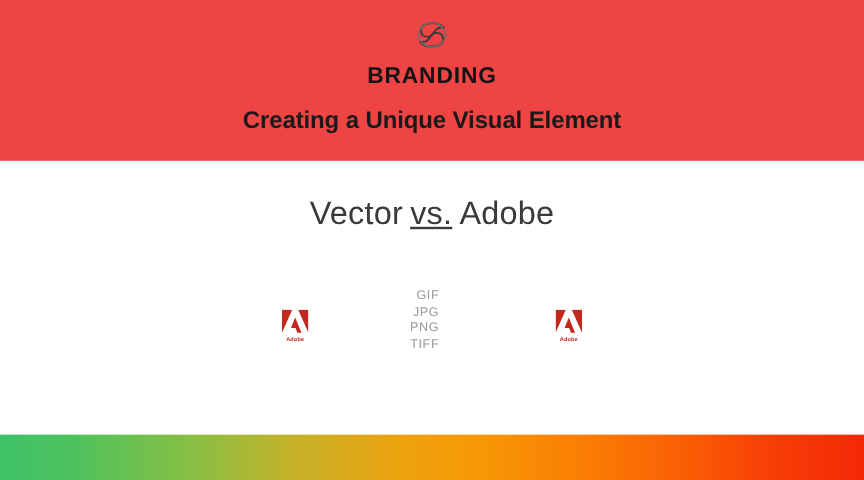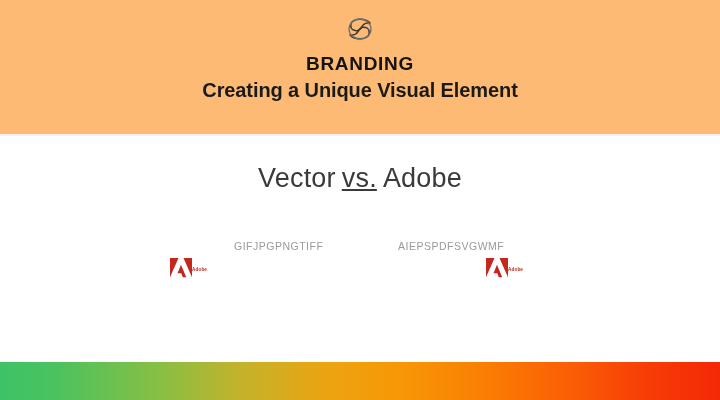--- a/index.html
+++ b/index.html
@@ -26,21 +26,21 @@
   }
 
   
   .header {
     position: relative;
     height: 136px;
     flex: 0 0 136px;
     display: flex;
     flex-direction: column;
     align-items: center;
-    background: #fdba74;
+    background: #ef4444;
     border-bottom: 2px solid #f1f1f1;
     box-sizing: border-box;
   }
 
   .cc-logo {
     margin-top: 13px;
     width: 32px;
     height: 32px;
     display: block;
   }
@@ -49,21 +49,21 @@
     margin-top: 9px;
     font-size: 19px;
     font-weight: bold;
     letter-spacing: 0.7px;
     color: #141414;
     line-height: 1.1;
     text-align: center;
   }
 
   .branding-subtitle {
-    margin-top: 4px;
+    margin-top: 15px;
     font-size: 20px;
     font-weight: bold;
     color: #1a1a1a;
     letter-spacing: -0.1px;
     line-height: 1.1;
     text-align: right;
   }
 
   
   .body-area {
@@ -93,21 +93,21 @@
     top: 104px;
     left: 0;
     right: 0;
     display: flex;
     justify-content: center;
     align-items: flex-start;
   }
 
   .col {
     display: flex;
-    flex-direction: row;
+    flex-direction: column;
   }
 
   .col-logo-left {
     width: 64px;
     align-items: center;
     padding-top: 18px;
   }
   .col-logo-right {
     width: 64px;
     align-items: center;
@@ -203,27 +203,20 @@
 
       <div class="col fmt-list">
         <span class="fmt-item">GIF</span>
         <span class="fmt-item">JPG</span>
         <span class="fmt-item">PNG</span>
         <span class="fmt-item">TIFF</span>
       </div>
 
       <div class="col-gap"></div>
 
-      <div class="col fmt-list">
-        <span class="fmt-item">AI</span>
-        <span class="fmt-item">EPS</span>
-        <span class="fmt-item">PDF</span>
-        <span class="fmt-item">SVG</span>
-        <span class="fmt-item">WMF</span>
-      </div>
 
       <div class="col col-logo-right">
         <svg class="adobe-logo" viewBox="0 0 40 38">
           <rect x="0" y="0" width="40" height="38" fill="#ffffff"></rect>
           <polygon points="0,0 15.5,0 0,35" fill="#c3281e"></polygon>
           <polygon points="40,0 24.5,0 40,35" fill="#c3281e"></polygon>
           <polygon points="20,12 29.5,35 23.3,35 20.5,27.8 13.6,27.8" fill="#c3281e"></polygon>
         </svg>
         <span class="adobe-word">Adobe</span>
       </div>

